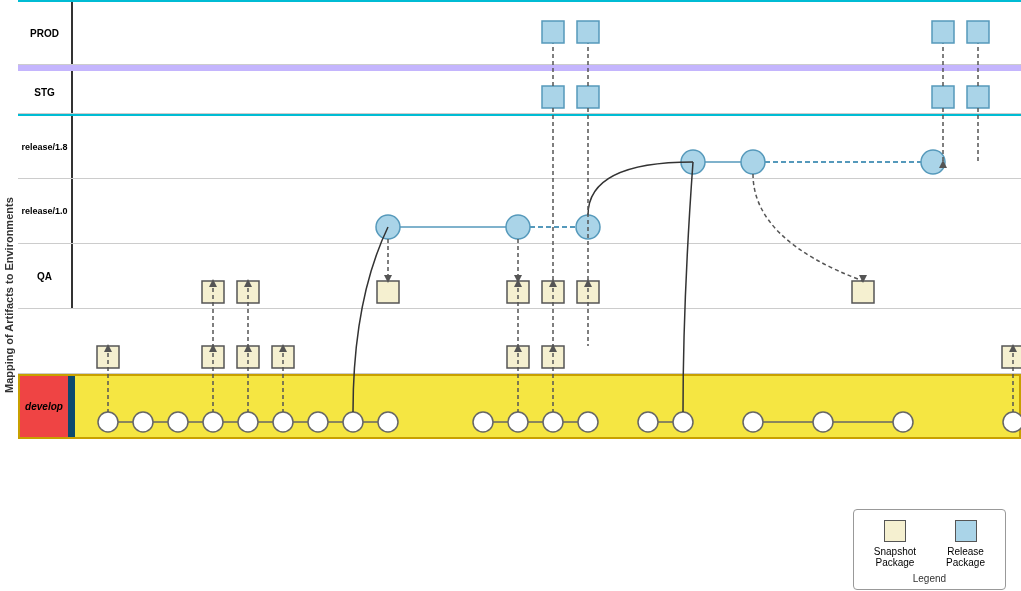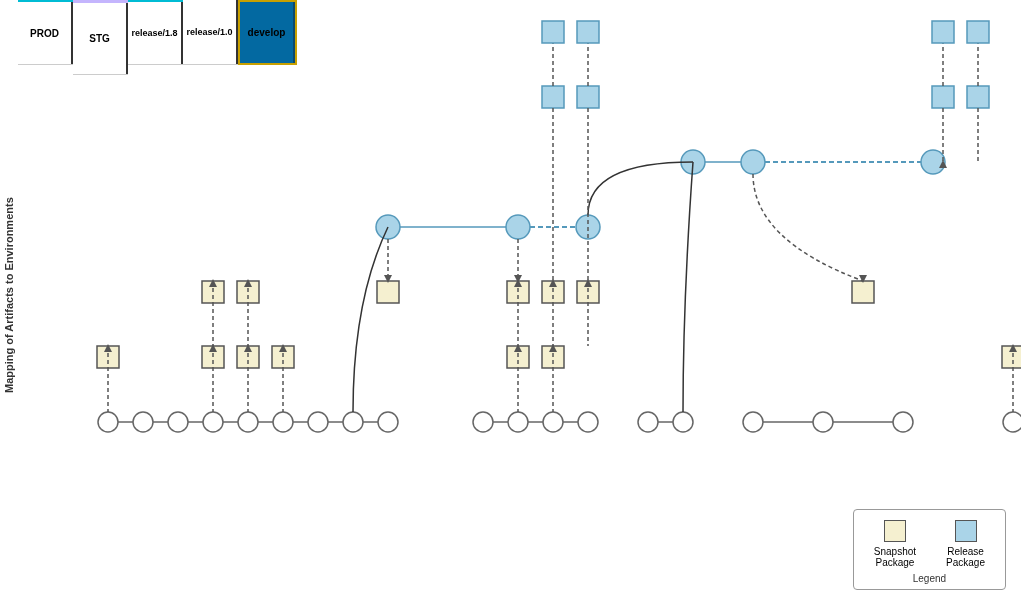--- a/index.html
+++ b/index.html
@@ -47,21 +47,21 @@
       text-align: center;
       padding: 2px;
       border-right: 2px solid #333;
       display: flex;
       align-items: center;
       justify-content: center;
       height: 100%;
     }
 
     .row-prod { height: 65px; background: #fff; border-top: 2px solid #00bcd4; }
-    .row-stg { height: 75px; background: #fff; border-top: 3px solid #c4b5fd; }
+    .row-stg { height: 49px; background: #fff; border-top: 6px solid #c4b5fd; }
     .row-rel11 { height: 65px; background: #fff; border-top: 2px solid #00bcd4; }
     .row-rel10 { height: 65px; background: #fff; }
     .row-qa { height: 65px; background: #fff; }
     .row-dev { height: 65px; background: #fff; }
     .row-develop { height: 65px; background: #f5e642; border: 2px solid #c8a000; }
 
     .row-content {
       flex: 1;
       position: relative;
       height: 100%;
@@ -130,21 +130,21 @@
     }
   </style>
 </head>
 <body>
 
 <div class="main-container">
   <div class="y-axis-label">Mapping of Artifacts to Environments</div>
 
   <div class="chart-area">
 
-    <div style="position:relative; flex:1; display:flex; ">
+    <div style="position:relative; flex:1; display:flex; flex-direction:column;">
 
       <div class="row row-prod">
         <div class="row-label">PROD</div>
         <div class="row-content"></div>
       </div>
 
       <div class="row row-stg">
         <div class="row-label">STG</div>
         <div class="row-content"></div>
       </div>
@@ -152,27 +152,31 @@
       <div class="row row-rel11">
         <div class="row-label" style="font-size:9px;">release/1.8</div>
         <div class="row-content"></div>
       </div>
 
       <div class="row row-rel10">
         <div class="row-label" style="font-size:9px;">release/1.0</div>
         <div class="row-content"></div>
       </div>
 
+      <div class="row row-qa">
+        <div class="row-label">QA</div>
+        <div class="row-content"></div>
+      </div>
 
       <div class="row row-dev">
         <div class="row-content"></div>
       </div>
 
       <div class="row row-develop">
-        <div class="row-label" style="background:#0369a1; border-right:2px solid #0c4a6e;">develop</div>
+        <div class="row-label" style="background:#ef4444; border-right:7px solid #0c4a6e;font-style:italic;">develop</div>
         <div class="row-content"></div>
       </div>
 
       <svg class="chart-svg" viewBox="0 0 960 455" preserveAspectRatio="none" style="position:absolute;top:0;left:0;width:960px;height:455px;left:55px;">
 
         <g>
 
           <circle cx="35" cy="422" r="10" fill="white" stroke="#666" stroke-width="1.5"></circle>
           <circle cx="70" cy="422" r="10" fill="white" stroke="#666" stroke-width="1.5"></circle>
           <circle cx="105" cy="422" r="10" fill="white" stroke="#666" stroke-width="1.5"></circle>

